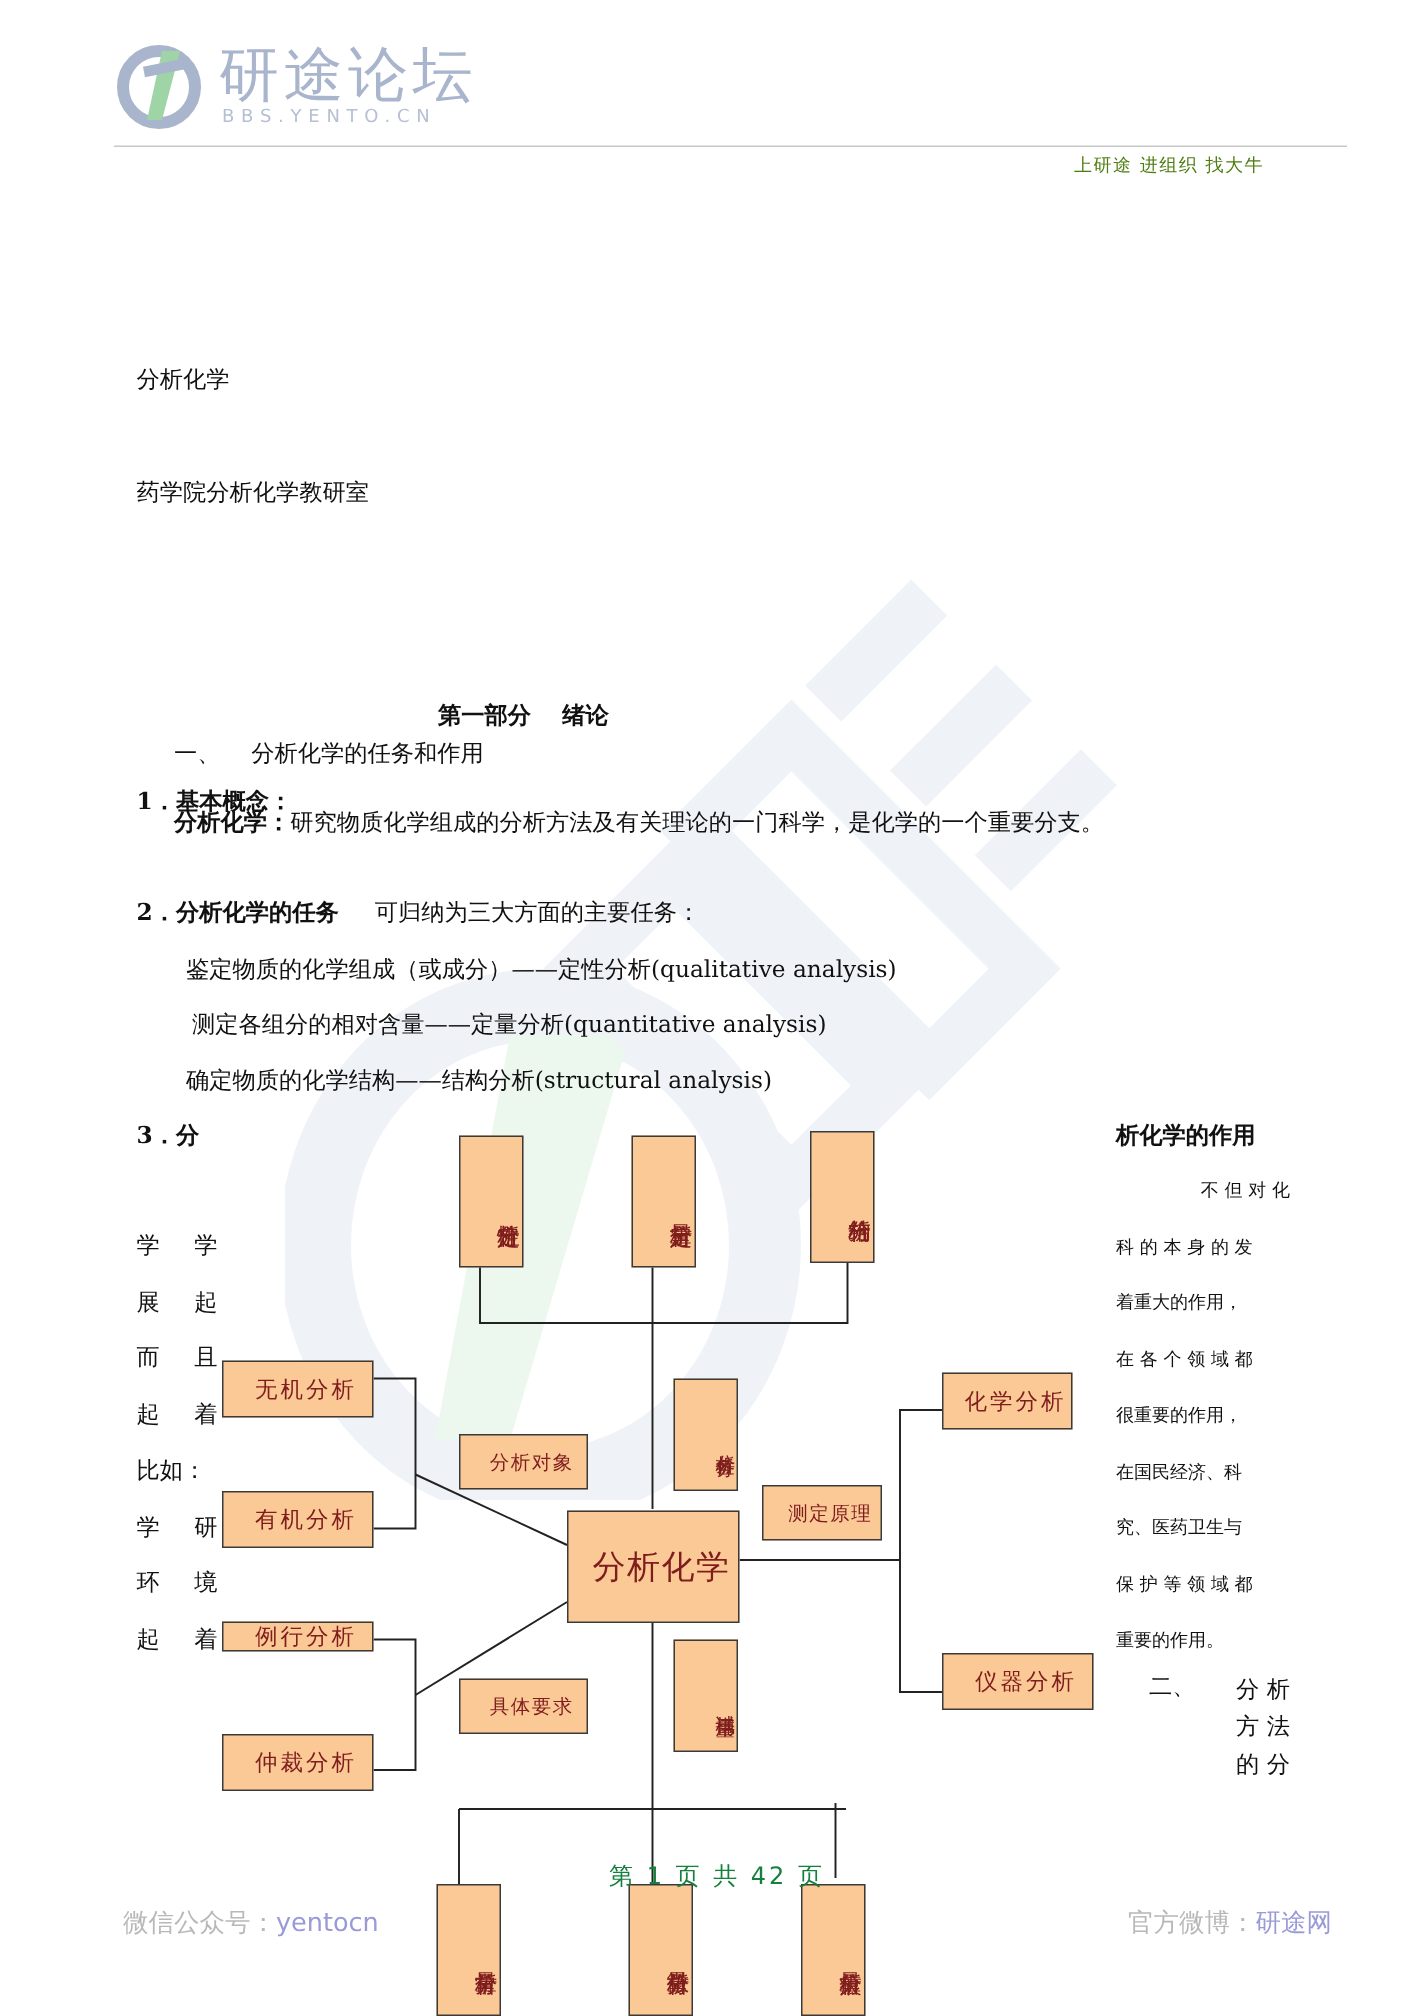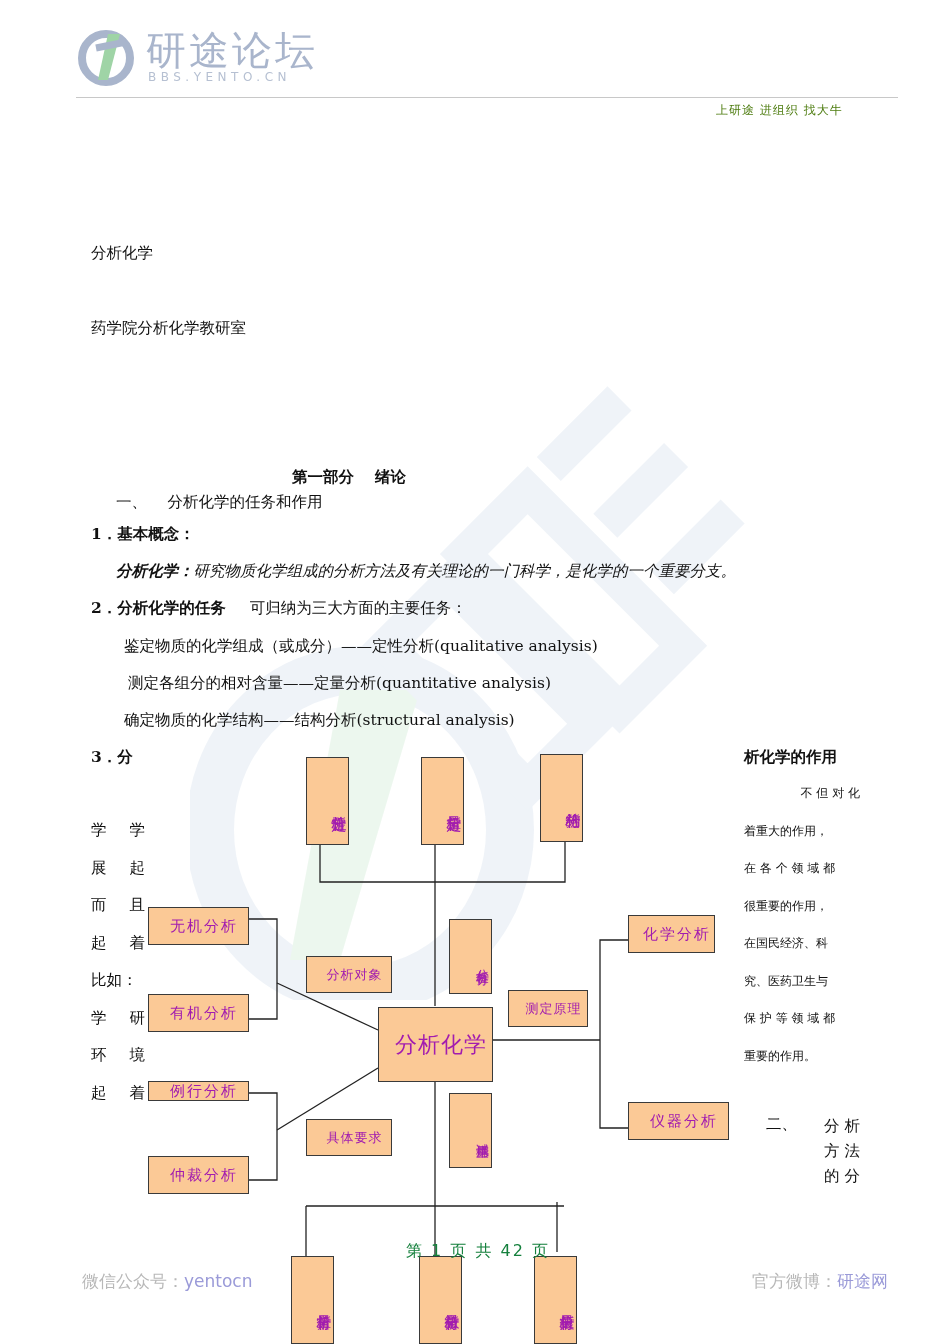--- a/index.html
+++ b/index.html
@@ -15,21 +15,21 @@
             font-size:12px; color:#4d7c0f; letter-spacing:1px;margin-top:32px; }
   .header-rule { left:76px; top:97px; width:822px; height:1px; background:#c8c8c8; }
   .watermark { left:190px; top:360px; width:640px; height:640px; opacity:0.12; pointer-events:none; }
 
   .t { font-size:15.5px; line-height:20px; white-space:nowrap; }
   .b { font-weight:bold; }
   .sans { font-family:"DejaVu Sans","Liberation Sans",sans-serif; }
 
   .box { position:absolute; background:#fbc996; border:1.5px solid #3a3a3a; box-sizing:border-box;
          display:flex; align-items:center; justify-content:center;
-         font-family:"DejaVu Sans","Liberation Sans",sans-serif; color:#a21caf;padding-left:11px; }
+         font-family:"DejaVu Sans","Liberation Sans",sans-serif; color:#7f1d1d;padding-left:11px; }
   .box.v { writing-mode:vertical-rl; text-orientation:upright; letter-spacing:0px; font-size:15px; align-items:flex-start; padding-top:6px; }
   .box.h { font-size:15px; letter-spacing:2px; }
   .box.small { font-size:13px; letter-spacing:1px; }
   .box.center { font-size:22px; letter-spacing:1px; }
   svg.lines { position:absolute; left:0; top:0; pointer-events:none; }
 
   .side-l { font-size:15.5px; line-height:37.5px; letter-spacing:9px; }
   .side-r { font-size:12px; line-height:37.5px; }
 
   .footer-l, .footer-r { font-family:"DejaVu Sans","Liberation Sans",sans-serif; font-size:17px; color:#b8b8b8; }
@@ -58,21 +58,21 @@
     <path d="M500 150 L600 150 M500 230 L600 230 M500 310 L600 310"></path>
   </g>
 </svg>
 
 <div class="abs t sans" style="left:91px;top:243px;">分析化学</div>
 <div class="abs t sans" style="left:91px;top:318px;">药学院分析化学教研室</div>
 
 <div class="abs t sans b" style="left:292px;top:467px;white-space:pre;">第一部分　 绪论</div>
 <div class="abs t sans" style="left:116px;top:492px;white-space:pre;">一、　 分析化学的任务和作用</div>
 <div class="abs t b" style="left:91px;top:524px;">1．基本概念：</div>
-<div class="abs t" style="left:116px;top:561px;font-style:italic;">
+<div class="abs t" style="left:116px;top:538px;">
   <span class="b">分析化学：</span><span>研究物质化学组成的分析方法及有关理论的一门科学，是化学的一个重要分支。</span>
 </div>
 <div class="abs t" style="left:91px;top:598px;">
   <span class="b">2．分析化学的任务</span><span style="display:inline-block;width:24px;"></span><span>可归纳为三大方面的主要任务：</span>
 </div>
 <div class="abs t" style="left:124px;top:636px;">鉴定物质的化学组成（或成分）——定性分析(qualitative analysis)</div>
 <div class="abs t" style="left:128px;top:673px;">测定各组分的相对含量——定量分析(quantitative analysis)</div>
 <div class="abs t" style="left:124px;top:710px;">确定物质的化学结构——结构分析(structural analysis)</div>
 
 <div class="abs t b" style="left:91px;top:747px;">3．分</div>
@@ -84,20 +84,21 @@
   <div>而 且</div>
   <div>起 着</div>
   <div style="letter-spacing:0;">比如：</div>
   <div>学 研</div>
   <div>环 境</div>
   <div>起 着</div>
 </div>
 
 <div class="abs side-r" style="left:744px;top:775px;width:116px;">
   <div style="text-align:right;">不 但 对 化</div>
+  <div>科 的 本 身 的 发</div>
   <div>着重大的作用，</div>
   <div>在 各 个 领 域 都</div>
   <div>很重要的作用，</div>
   <div>在国民经济、科</div>
   <div>究、医药卫生与</div>
   <div>保 护 等 领 域 都</div>
   <div>重要的作用。</div>
 </div>
 <div class="abs t" style="left:766px;top:1114px;">二、</div>
 <div class="abs" style="left:824px;top:1114px;font-size:15.5px;line-height:25px;">

